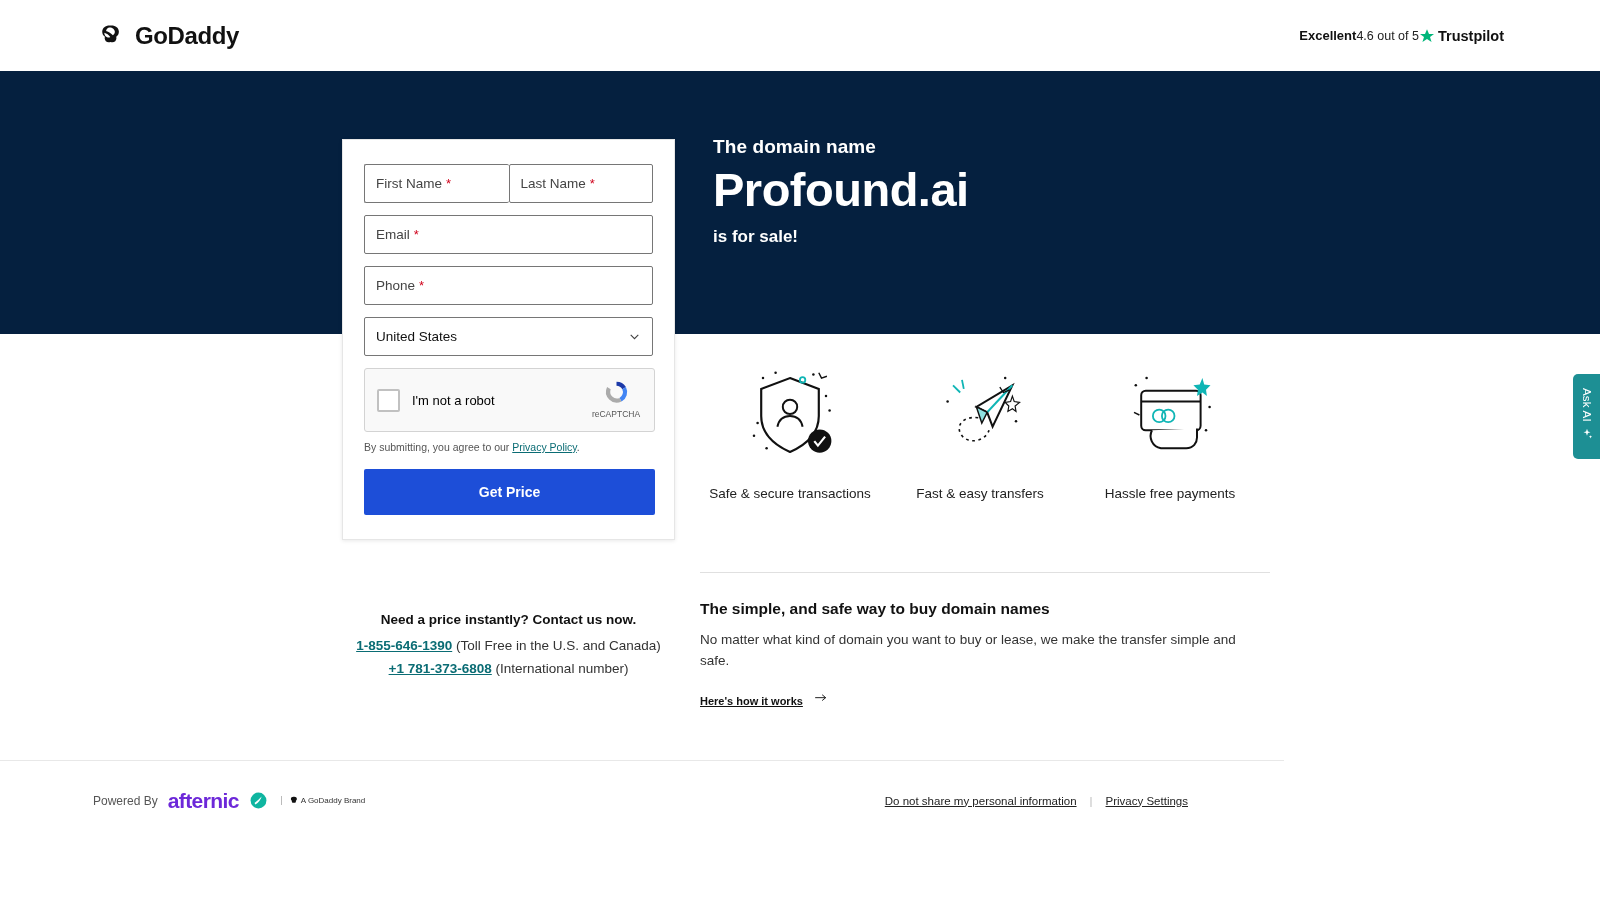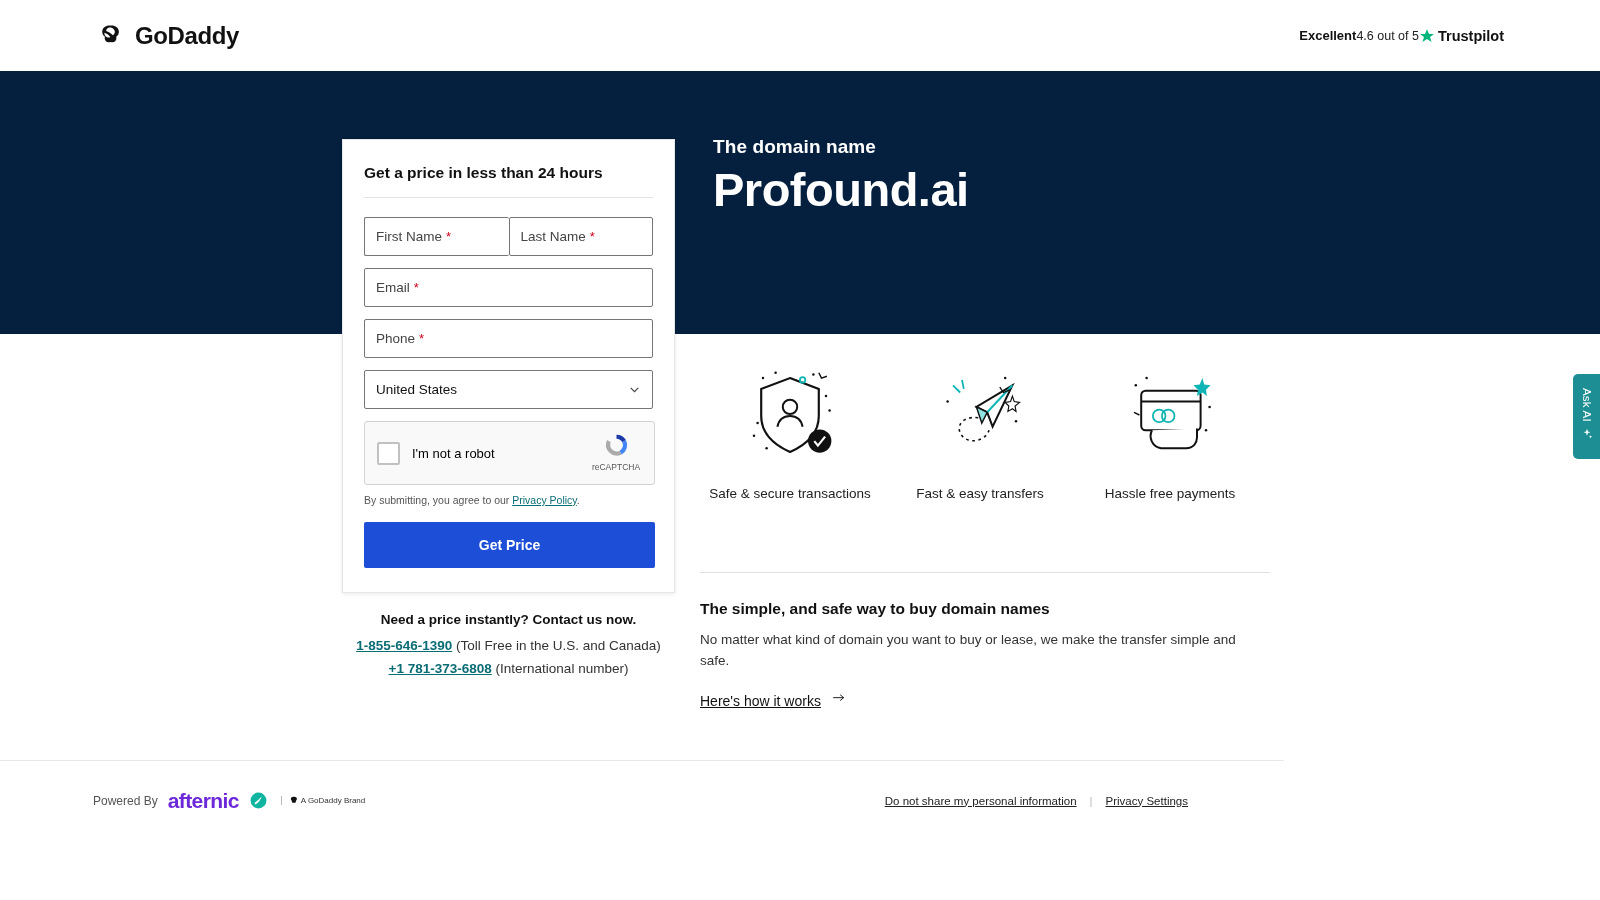--- a/index.html
+++ b/index.html
@@ -143,21 +143,21 @@
 
   .divider {
     position: absolute; left: 700px; top: 572px; width: 570px; height: 1px; background: #e0e0e0;
   }
 
   .info {
     position: absolute; left: 700px; top: 600px; width: 540px;
   }
   .info-title { font-size: 15.5px; font-weight: bold; color: #111; margin-bottom: 12px; }
   .info-body { font-size: 13.5px; color: #333; line-height: 1.55; margin-bottom: 21px; }
-  .info-link { font-size: 14px; font-weight: normal; color: #111; display: flex; align-items: center; gap: 9px; }
+  .info-link { font-size: 11px; font-weight: bold; color: #111; display: flex; align-items: center; gap: 9px; }
 
   
   .ask-ai {
     position: absolute;
     right: 0; top: 374px;
     width: 27px; height: 85px;
     background: #1d8f94;
     border-radius: 5px 0 0 5px;
     color: #fff;
     display: flex; flex-direction: column; align-items: center; justify-content: center;
@@ -213,25 +213,25 @@
       </span>
       <span>Trustpilot</span>
     </span>
   </div>
 </div>
 
 <div class="hero">
   <div class="hero-inner">
     <div class="hero-kicker">The domain name</div>
     <div class="hero-domain">Profound.ai</div>
+    <div class="hero-sub">is for sale!</div>
   </div>
 </div>
 
 <div class="card">
-  <div class="card-title">Get a price in less than 24 hours</div>
 
   <div class="row2">
     <div class="field">
       <span>First Name</span>
       <span class="req">*</span>
     </div>
     <div class="field">
       <span>Last Name</span>
       <span class="req">*</span>
     </div>

